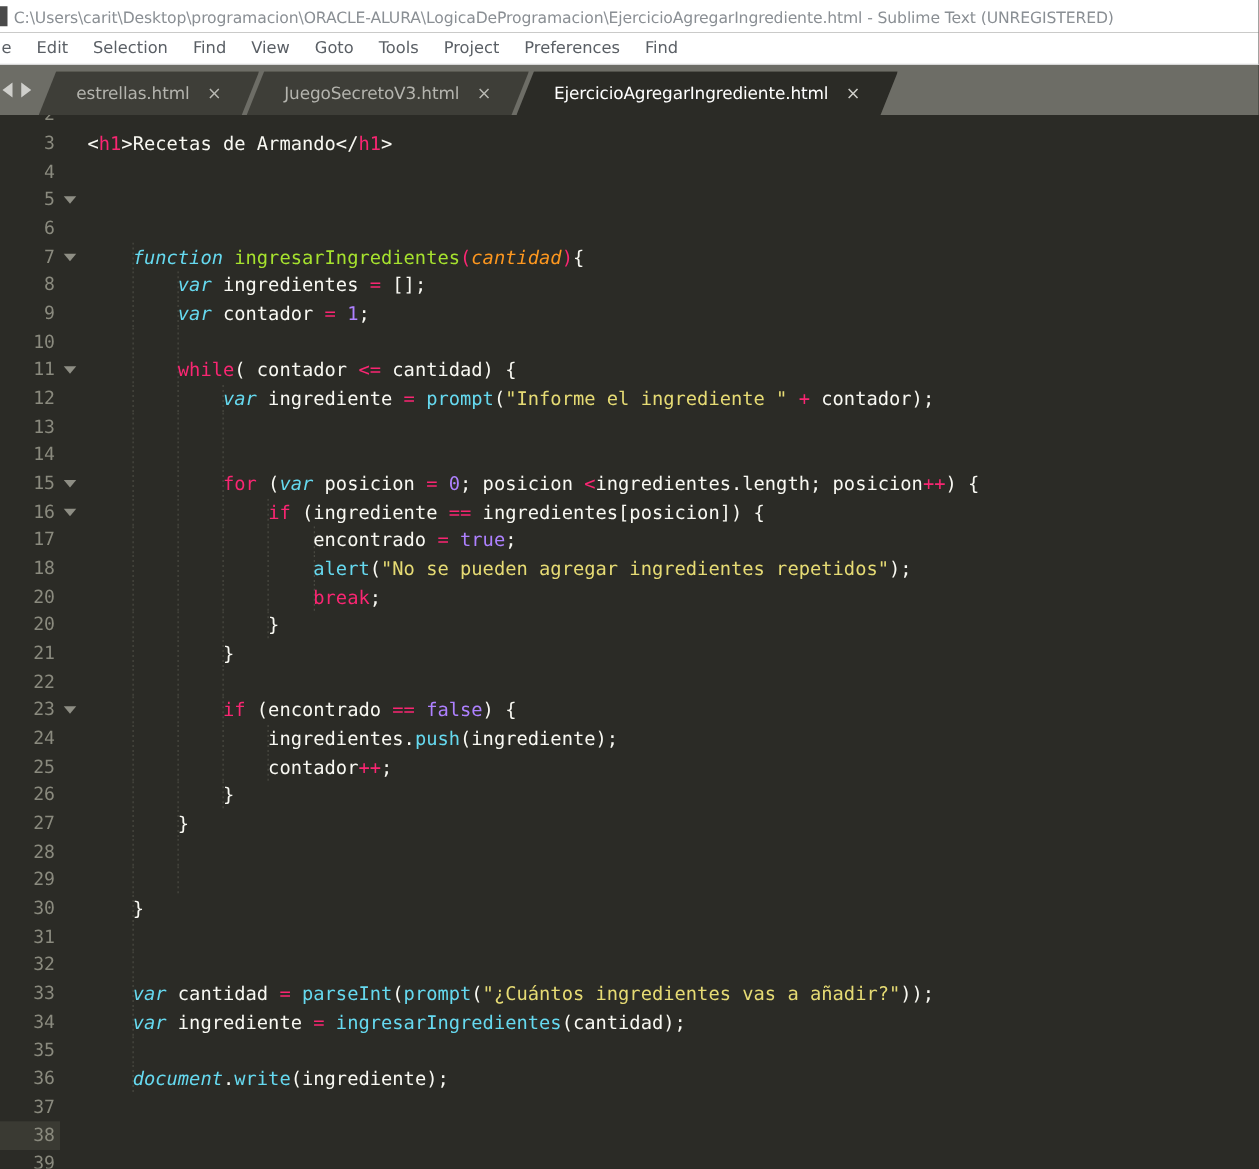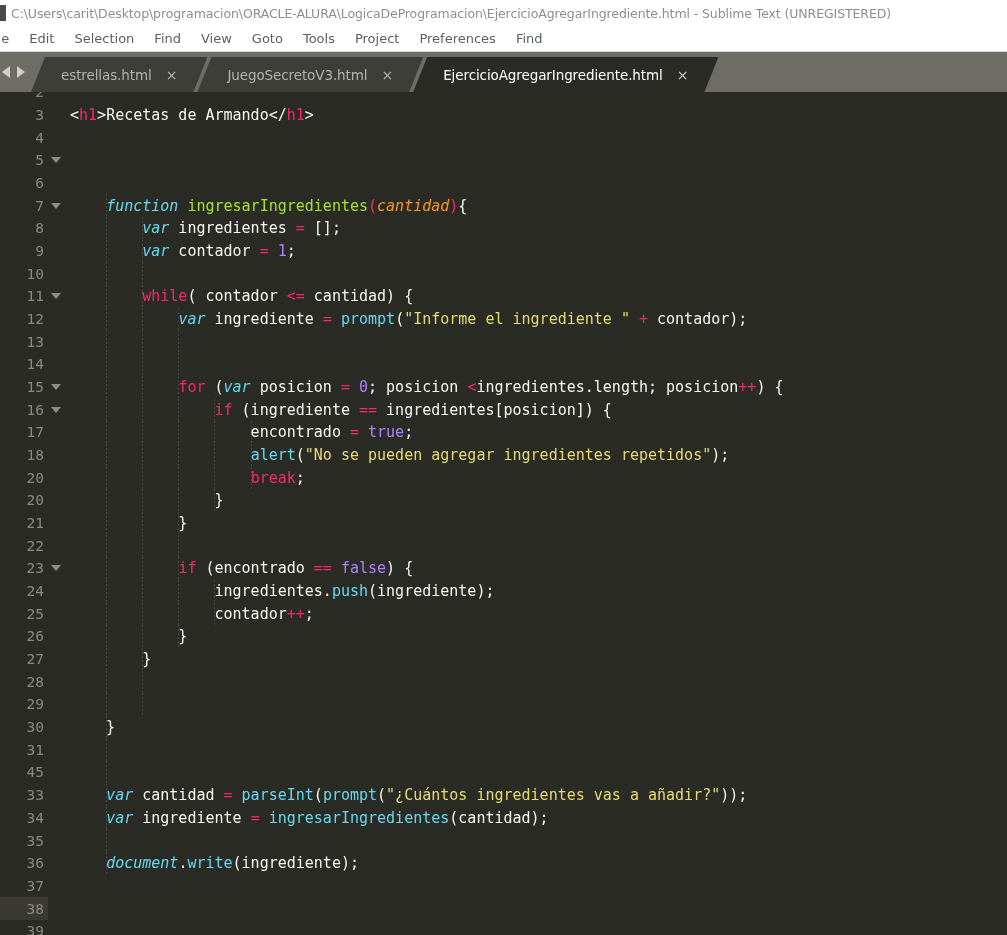--- a/index.html
+++ b/index.html
@@ -369,21 +369,21 @@
       <div class="row"><div class="gutter"><span class="lineno">22</span></div><div class="fold"></div><div class="code"></div></div>
       <div class="row"><div class="gutter"><span class="lineno">23</span></div><div class="fold"><div class="fold-tri"></div></div><div class="code"><span class="t-plain">            </span><span class="t-kw">if</span><span class="t-plain"> (encontrado </span><span class="t-kw">==</span><span class="t-plain"> </span><span class="t-num">false</span><span class="t-plain">) {</span></div></div>
       <div class="row"><div class="gutter"><span class="lineno">24</span></div><div class="fold"></div><div class="code"><span class="t-plain">                ingredientes.</span><span class="t-support">push</span><span class="t-plain">(ingrediente);</span></div></div>
       <div class="row"><div class="gutter"><span class="lineno">25</span></div><div class="fold"></div><div class="code"><span class="t-plain">                contador</span><span class="t-kw">++</span><span class="t-plain">;</span></div></div>
       <div class="row"><div class="gutter"><span class="lineno">26</span></div><div class="fold"></div><div class="code"><span class="t-plain">            }</span></div></div>
       <div class="row"><div class="gutter"><span class="lineno">27</span></div><div class="fold"></div><div class="code"><span class="t-plain">        }</span></div></div>
       <div class="row"><div class="gutter"><span class="lineno">28</span></div><div class="fold"></div><div class="code"></div></div>
       <div class="row"><div class="gutter"><span class="lineno">29</span></div><div class="fold"></div></div>
       <div class="row"><div class="gutter"><span class="lineno">30</span></div><div class="fold"></div><div class="code"><span class="t-plain">    }</span></div></div>
       <div class="row"><div class="gutter"><span class="lineno">31</span></div><div class="fold"></div><div class="code"></div></div>
-      <div class="row"><div class="gutter"><span class="lineno">45</span></div><div class="fold"></div><div class="code"></div></div>
+      <div class="row"><div class="gutter"><span class="lineno">32</span></div><div class="fold"></div><div class="code"></div></div>
       <div class="row"><div class="gutter"><span class="lineno">33</span></div><div class="fold"></div><div class="code"><span class="t-plain">    </span><span class="t-stor">var</span><span class="t-plain"> cantidad </span><span class="t-kw">=</span><span class="t-plain"> </span><span class="t-support">parseInt</span><span class="t-plain">(</span><span class="t-support">prompt</span><span class="t-plain">(</span><span class="t-str">"¿Cuántos ingredientes vas a añadir?"</span><span class="t-plain">));</span></div></div>
       <div class="row"><div class="gutter"><span class="lineno">34</span></div><div class="fold"></div><div class="code"><span class="t-plain">    </span><span class="t-stor">var</span><span class="t-plain"> ingrediente </span><span class="t-kw">=</span><span class="t-plain"> </span><span class="t-support">ingresarIngredientes</span><span class="t-plain">(cantidad);</span></div></div>
       <div class="row"><div class="gutter"><span class="lineno">35</span></div><div class="fold"></div><div class="code"></div></div>
       <div class="row"><div class="gutter"><span class="lineno">36</span></div><div class="fold"></div><div class="code"><span class="t-plain">    </span><span class="t-stor">document</span><span class="t-plain">.</span><span class="t-support">write</span><span class="t-plain">(ingrediente);</span></div></div>
       <div class="row"><div class="gutter"><span class="lineno">37</span></div><div class="fold"></div><div class="code"></div></div>
       <div class="row"><div class="gutter hl"><span class="lineno">38</span></div><div class="fold"></div></div>
       <div class="row"><div class="gutter"><span class="lineno">39</span></div><div class="fold"></div><div class="code"></div></div>
     </div>
 </div>
 

